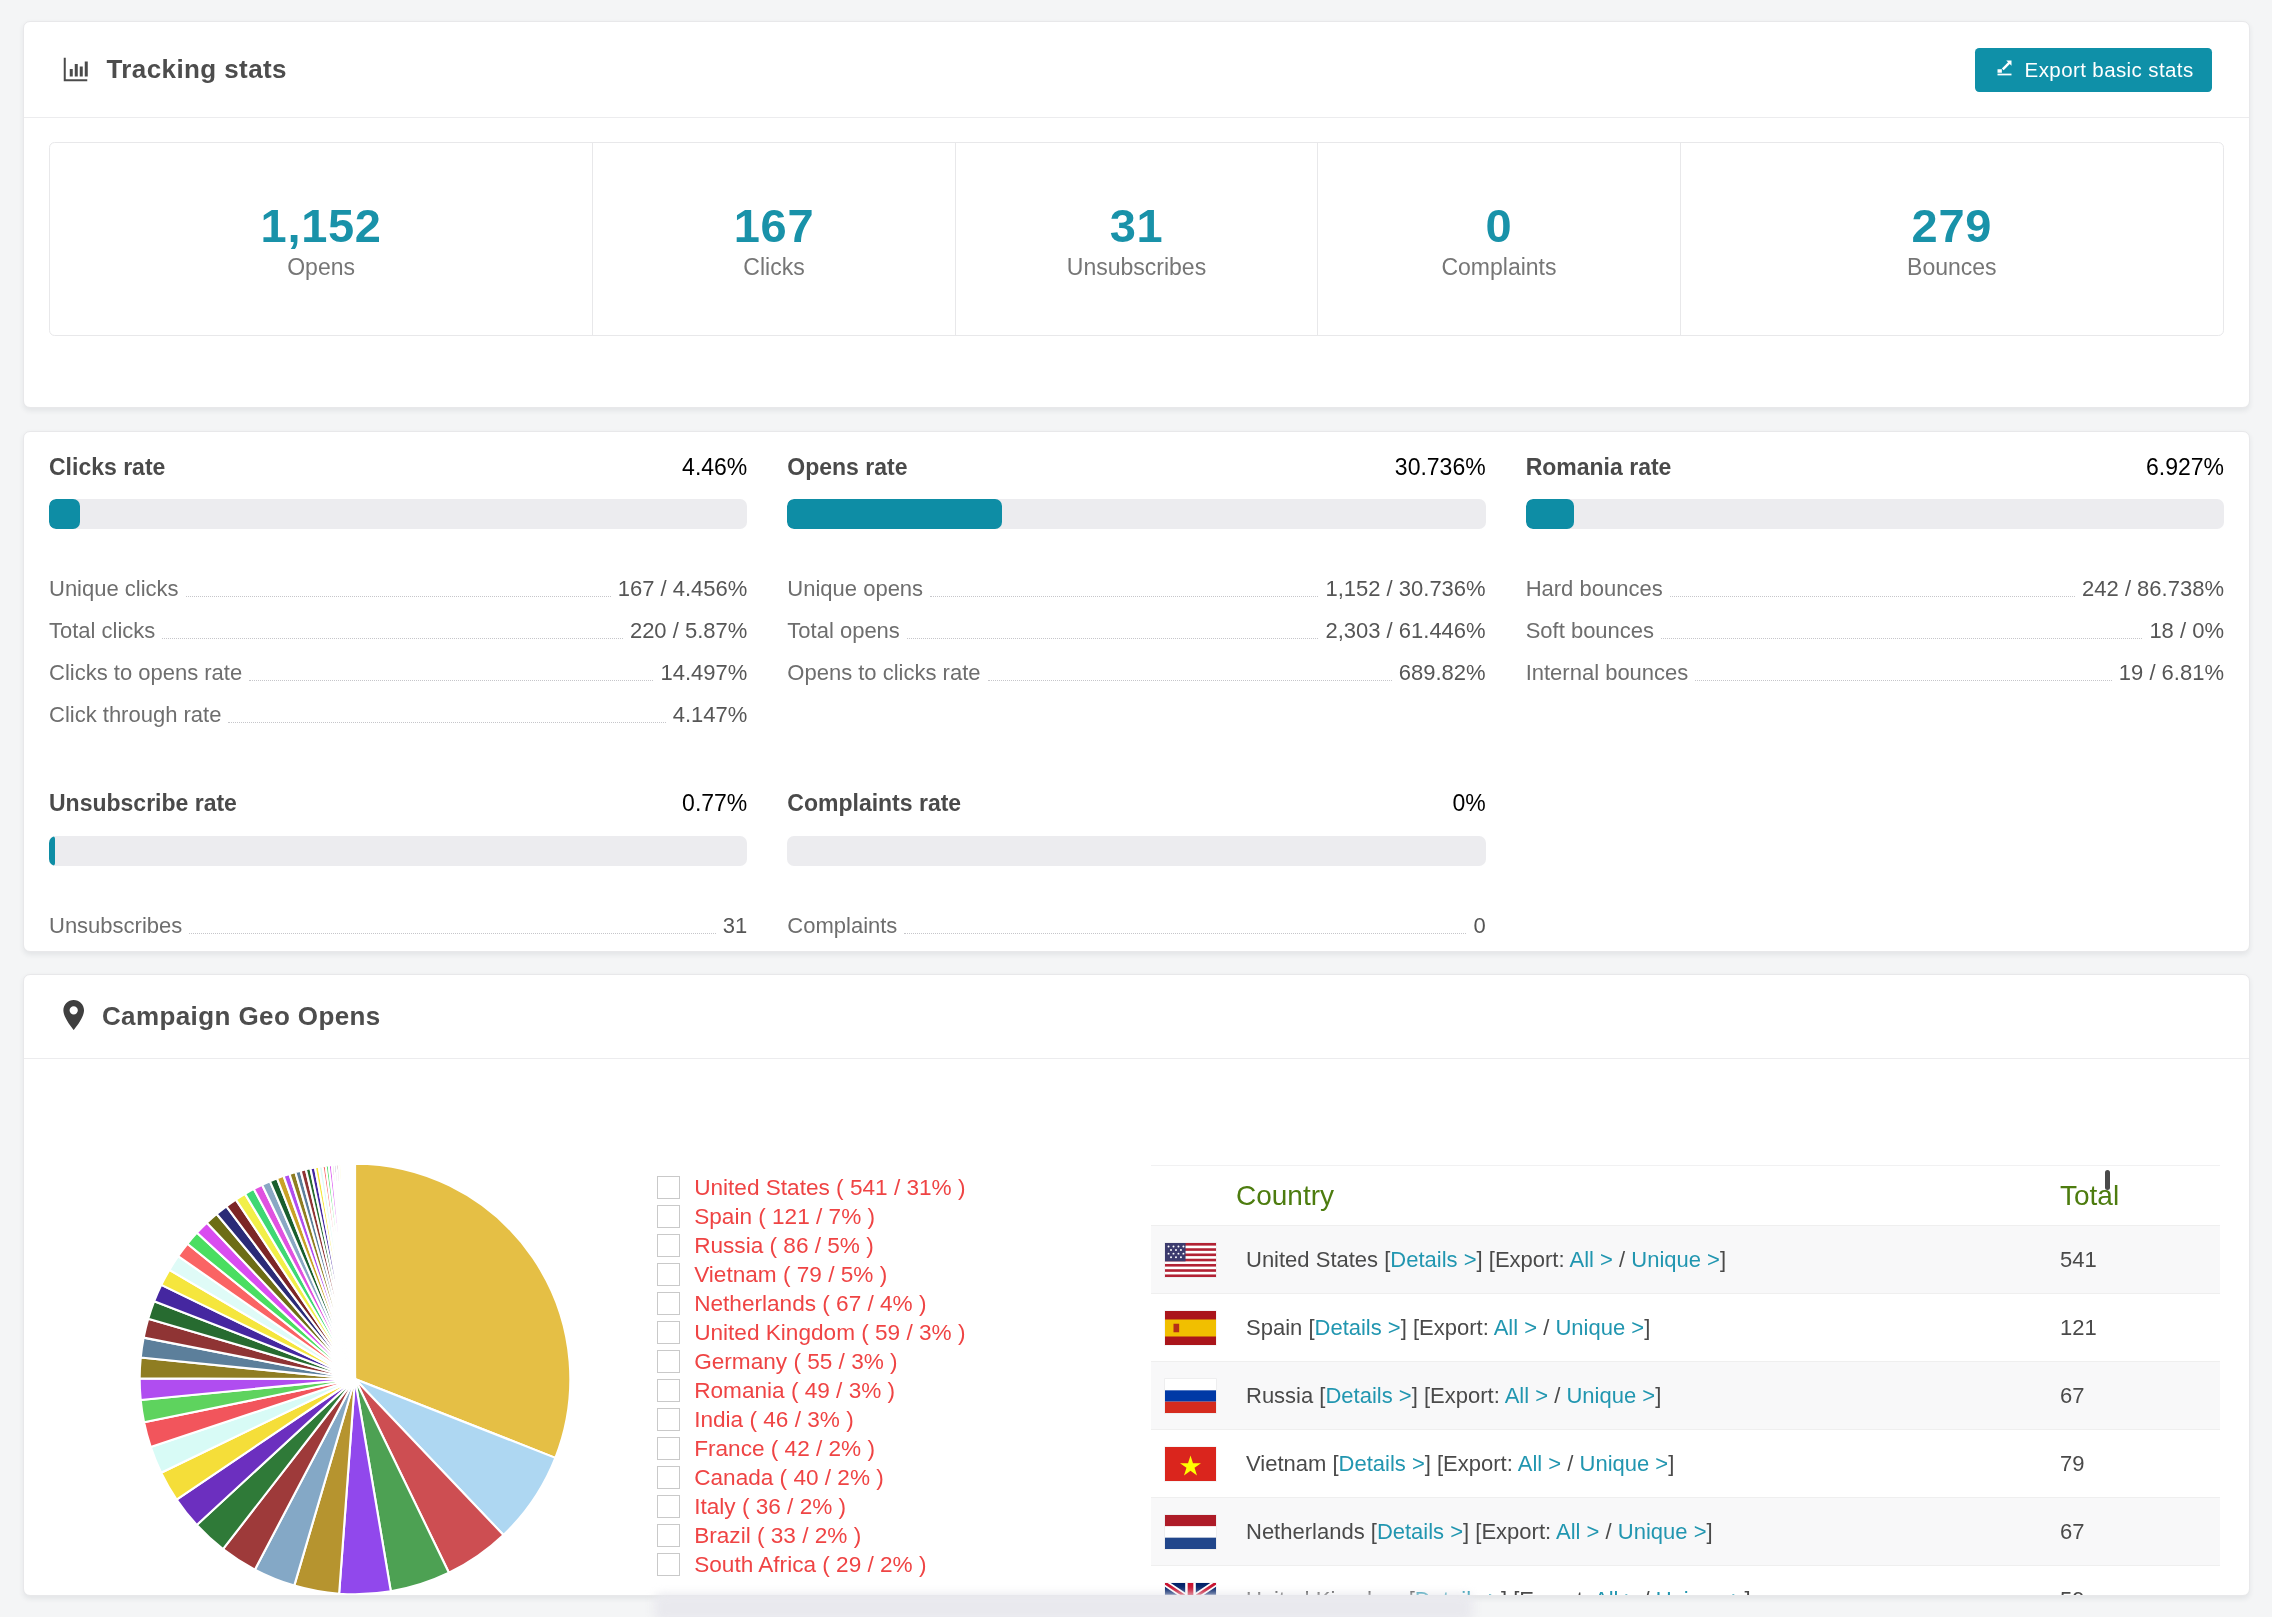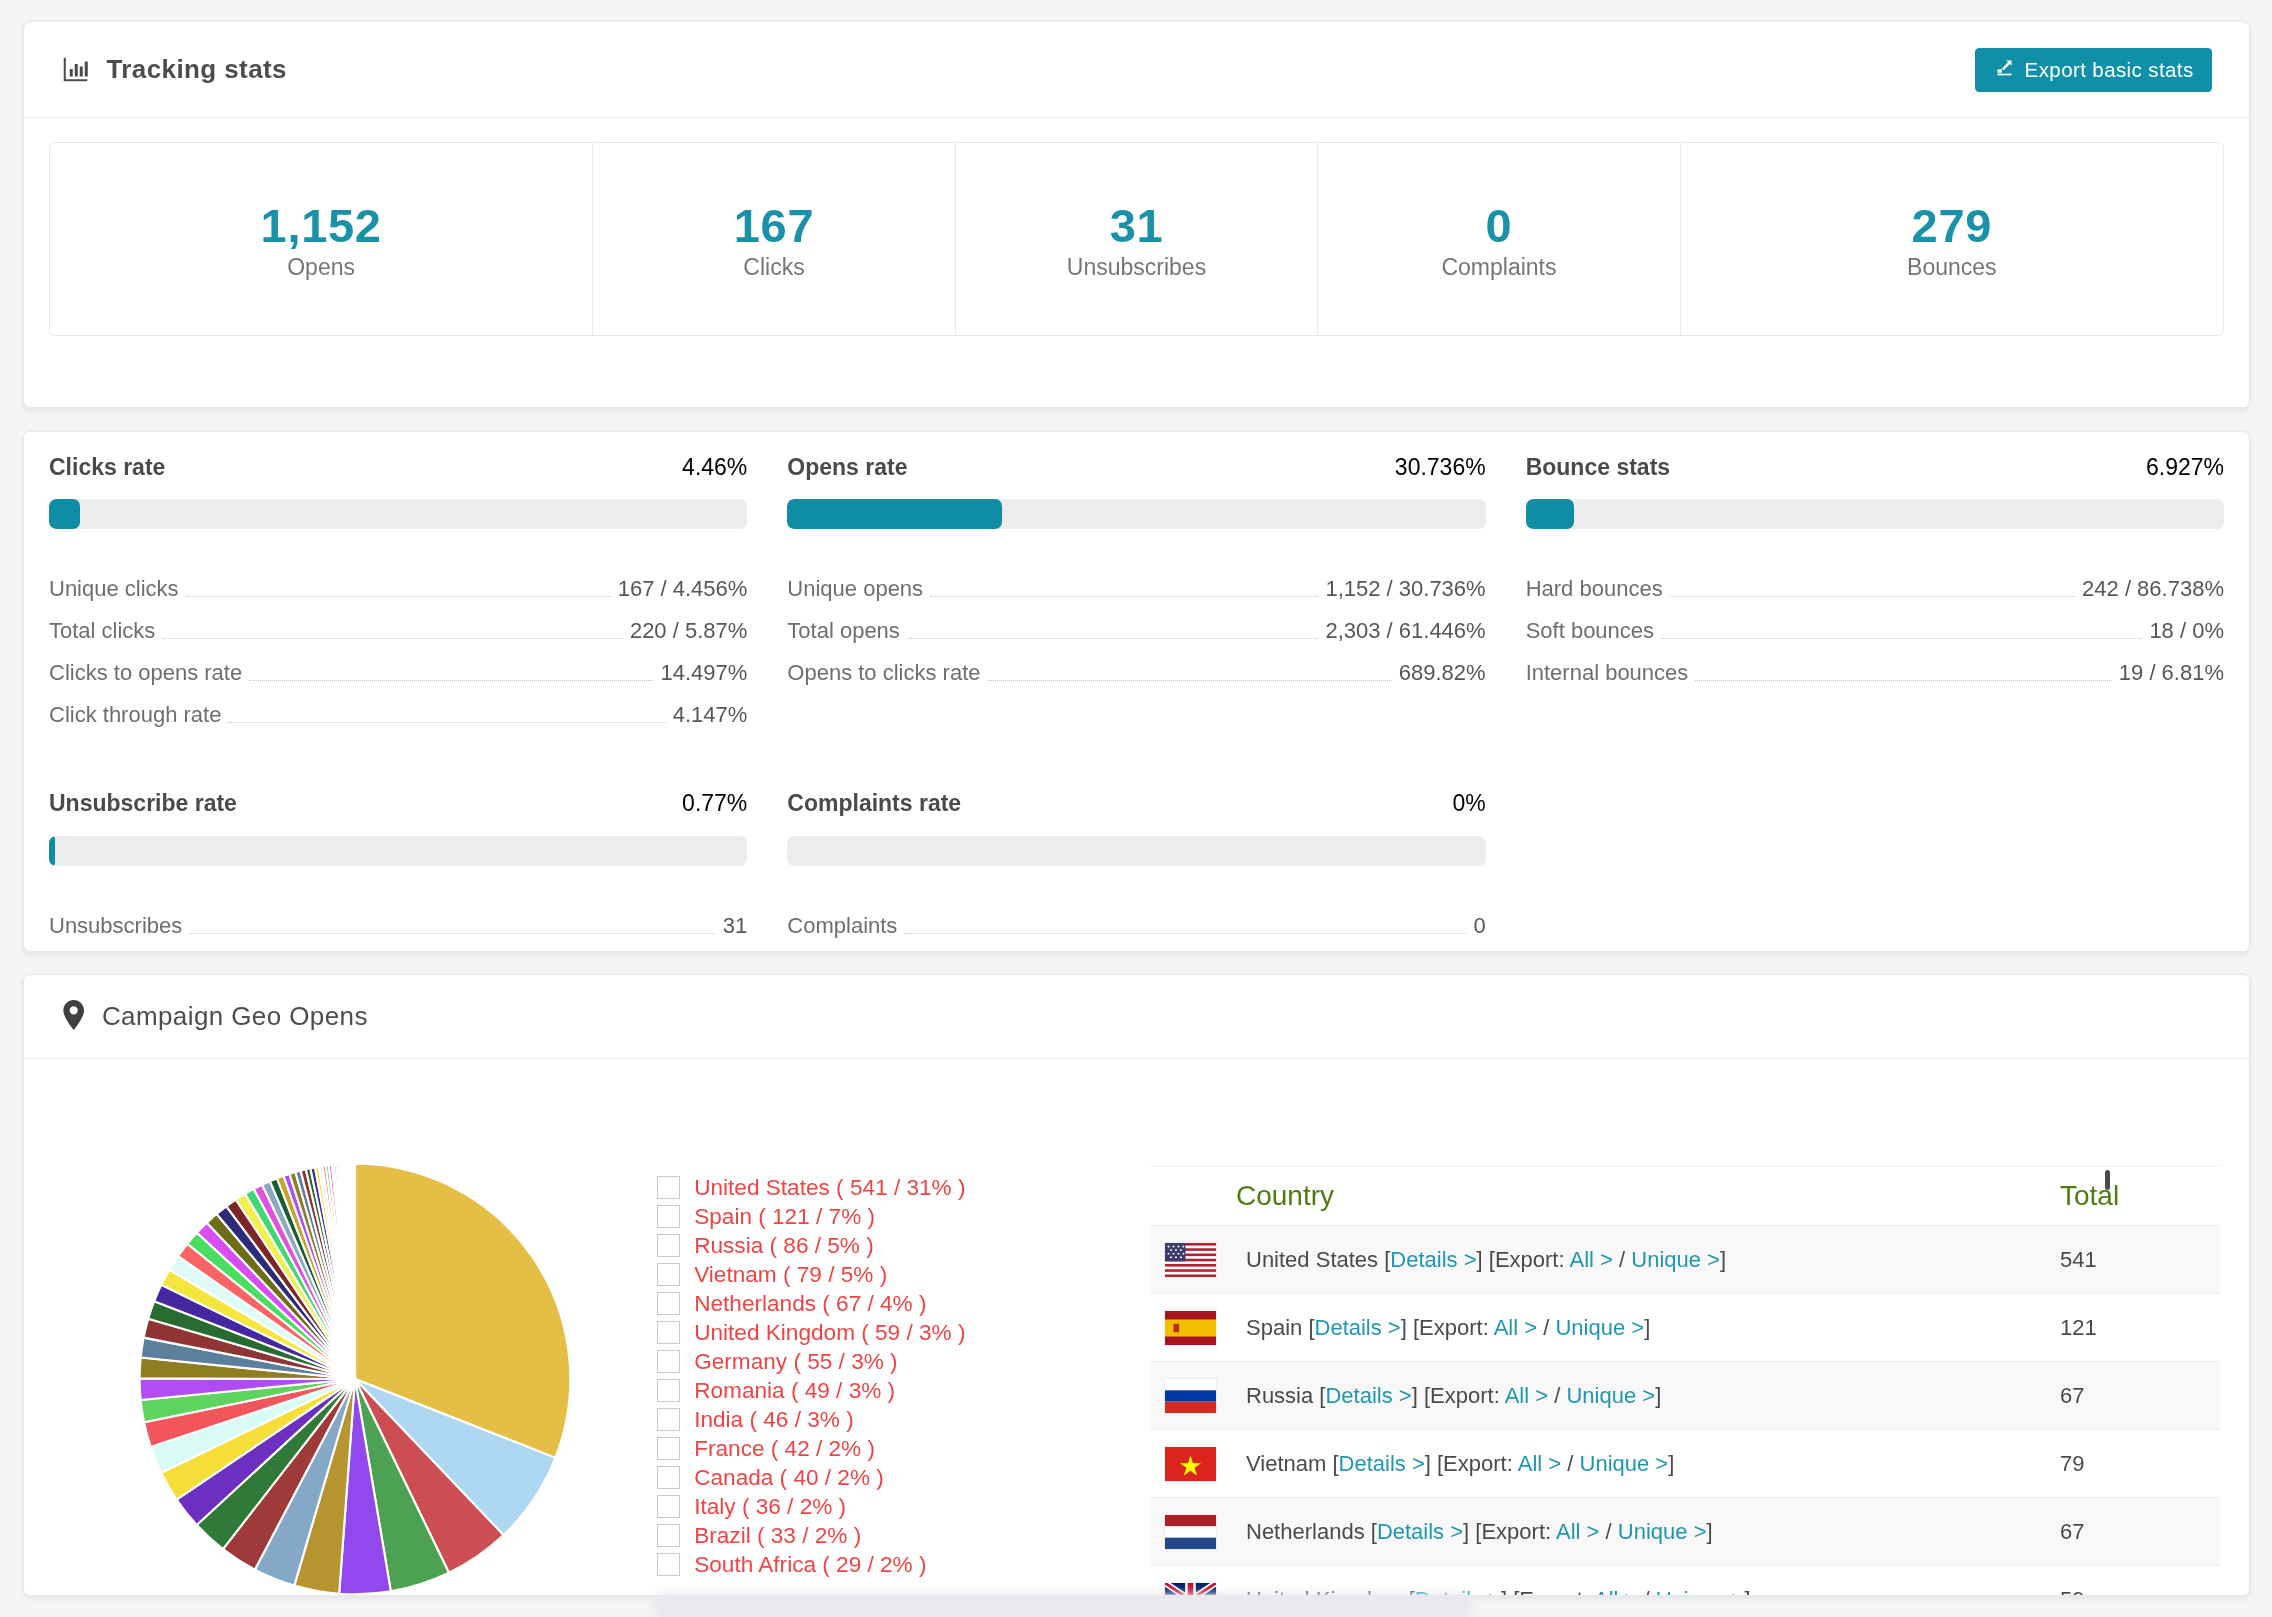--- a/index.html
+++ b/index.html
@@ -206,21 +206,21 @@
           </div>
           <div class="rate-row">
             <span class="lbl">Opens to clicks rate</span>
             <span class="leader"></span>
             <span class="val">689.82%</span>
           </div>
         </div>
     </div>
     <div class="rate-card">
       <div class="rate-head">
-        <span class="rate-title">Bounce stats</span>
+        <span class="rate-title">Romania rate</span>
         <span class="rate-value">6.927%</span>
       </div>
       <div class="progress">
           <div class="fill" style="width: 6.927%;"></div>
         </div>
       <div class="rate-rows">
           <div class="rate-row">
             <span class="lbl">Hard bounces</span>
             <span class="leader"></span>
             <span class="val">242 / 86.738%</span>
@@ -274,21 +274,21 @@
   </div>
 </div>
 
 <div class="panel" id="panel-geo">
   <div class="panel-header" style="height:83px;">
     <span>
       <svg width="25.4" height="31" viewBox="0 0 24 30" fill="#3f3f3f">
         <path d="M12 0C6.5 0 2 4.5 2 10c0 7.5 10 19 10 19s10-11.5 10-19C22 4.5 17.5 0 12 0zm0 14a4 4 0 1 1 0-8 4 4 0 0 1 0 8z"></path>
       </svg>
     </span>
-    <span class="ph-title" style="font-weight:400;">Campaign Geo Opens</span>
+    <span class="ph-title" style="font-weight:700;">Campaign Geo Opens</span>
   </div>
   <div class="panel-divider"></div>
 
   <div class="geo-content">
     <div id="pie-wrap"><svg width="466" height="466" viewBox="0 0 660 660">
           <path d="M330 330 L330.00 25.00 A305 305 0 0 1 613.81 441.70 Z" fill="#e5bf45" stroke="#ffffff" stroke-width="3" stroke-linejoin="round"></path>
           <path d="M330 330 L613.81 441.70 A305 305 0 0 1 540.27 550.93 Z" fill="#aed7f2" stroke="#ffffff" stroke-width="3" stroke-linejoin="round"></path>
           <path d="M330 330 L540.27 550.93 A305 305 0 0 1 463.04 604.45 Z" fill="#cd4e52" stroke="#ffffff" stroke-width="3" stroke-linejoin="round"></path>
           <path d="M330 330 L463.04 604.45 A305 305 0 0 1 380.77 630.74 Z" fill="#4da153" stroke="#ffffff" stroke-width="3" stroke-linejoin="round"></path>
           <path d="M330 330 L380.77 630.74 A305 305 0 0 1 307.53 634.17 Z" fill="#9148ec" stroke="#ffffff" stroke-width="3" stroke-linejoin="round"></path>

